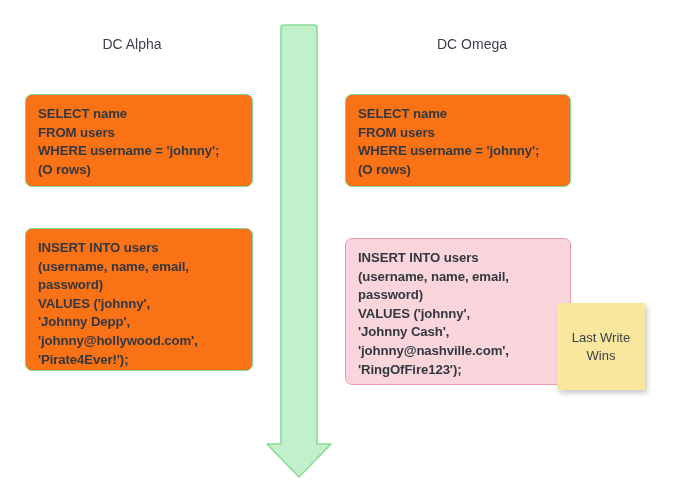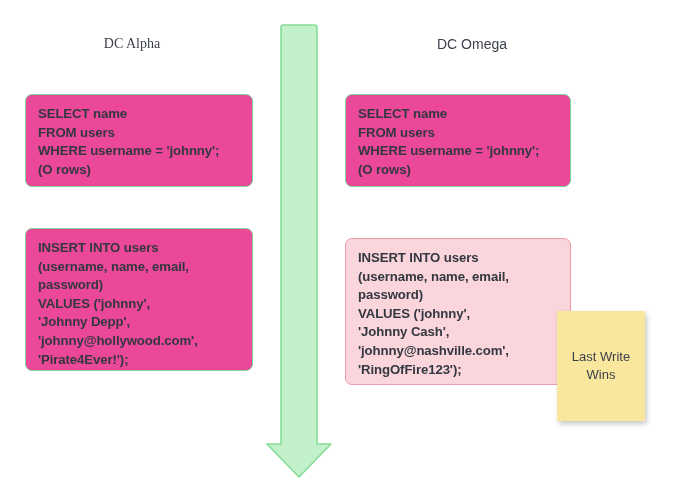--- a/index.html
+++ b/index.html
@@ -25,21 +25,20 @@
     font-size: 14px;
     font-weight: 400;
     color: #3b3f4a;
     text-align: center;
     white-space: nowrap;
   }
   #title-alpha {
     left: 52px;
     top: 36px;
     width: 160px;
-    font-family: Liberation Serif, serif;
   }
   #title-omega {
     left: 392px;
     top: 36px;
     width: 160px;
   }
 
   
   .stmt-box {
     position: absolute;
@@ -47,21 +46,21 @@
     border-radius: 7px;
     font-size: 13.2px;
     font-weight: bold;
     line-height: 18.6px;
     color: #33373f;
     padding: 10px 11px 10px 12px;
     white-space: pre;
     letter-spacing: -0.1px;
   }
   .stmt-box.green {
-    background: #ec4899;
+    background: #f97316;
     border: 1.4px solid #7ed39a;
   }
   .stmt-box.pink {
     background: #fad6dc;
     border: 1.4px solid #f09bab;
   }
 
   #box-alpha-select {
     left: 25px;
     top: 94px;
@@ -86,34 +85,33 @@
     width: 226px;
     height: 147px;
   }
 
   
   #sticky-note {
     position: absolute;
     left: 557px;
     top: 303px;
     width: 88px;
-    height: 110px;
+    height: 87px;
     background: #f8e79d;
     box-sizing: border-box;
     box-shadow: 2px 3px 5px rgba(0, 0, 0, 0.22);
     display: flex;
     align-items: center;
     justify-content: center;
     text-align: center;
     font-size: 13px;
     font-weight: 400;
     line-height: 18px;
     color: #3b3f4a;
     padding: 4px;
-    margin-top: 8px;
   }
 
   
   #flow-arrow {
     position: absolute;
     left: 264px;
     top: 24px;
     width: 70px;
     height: 456px;
   }

